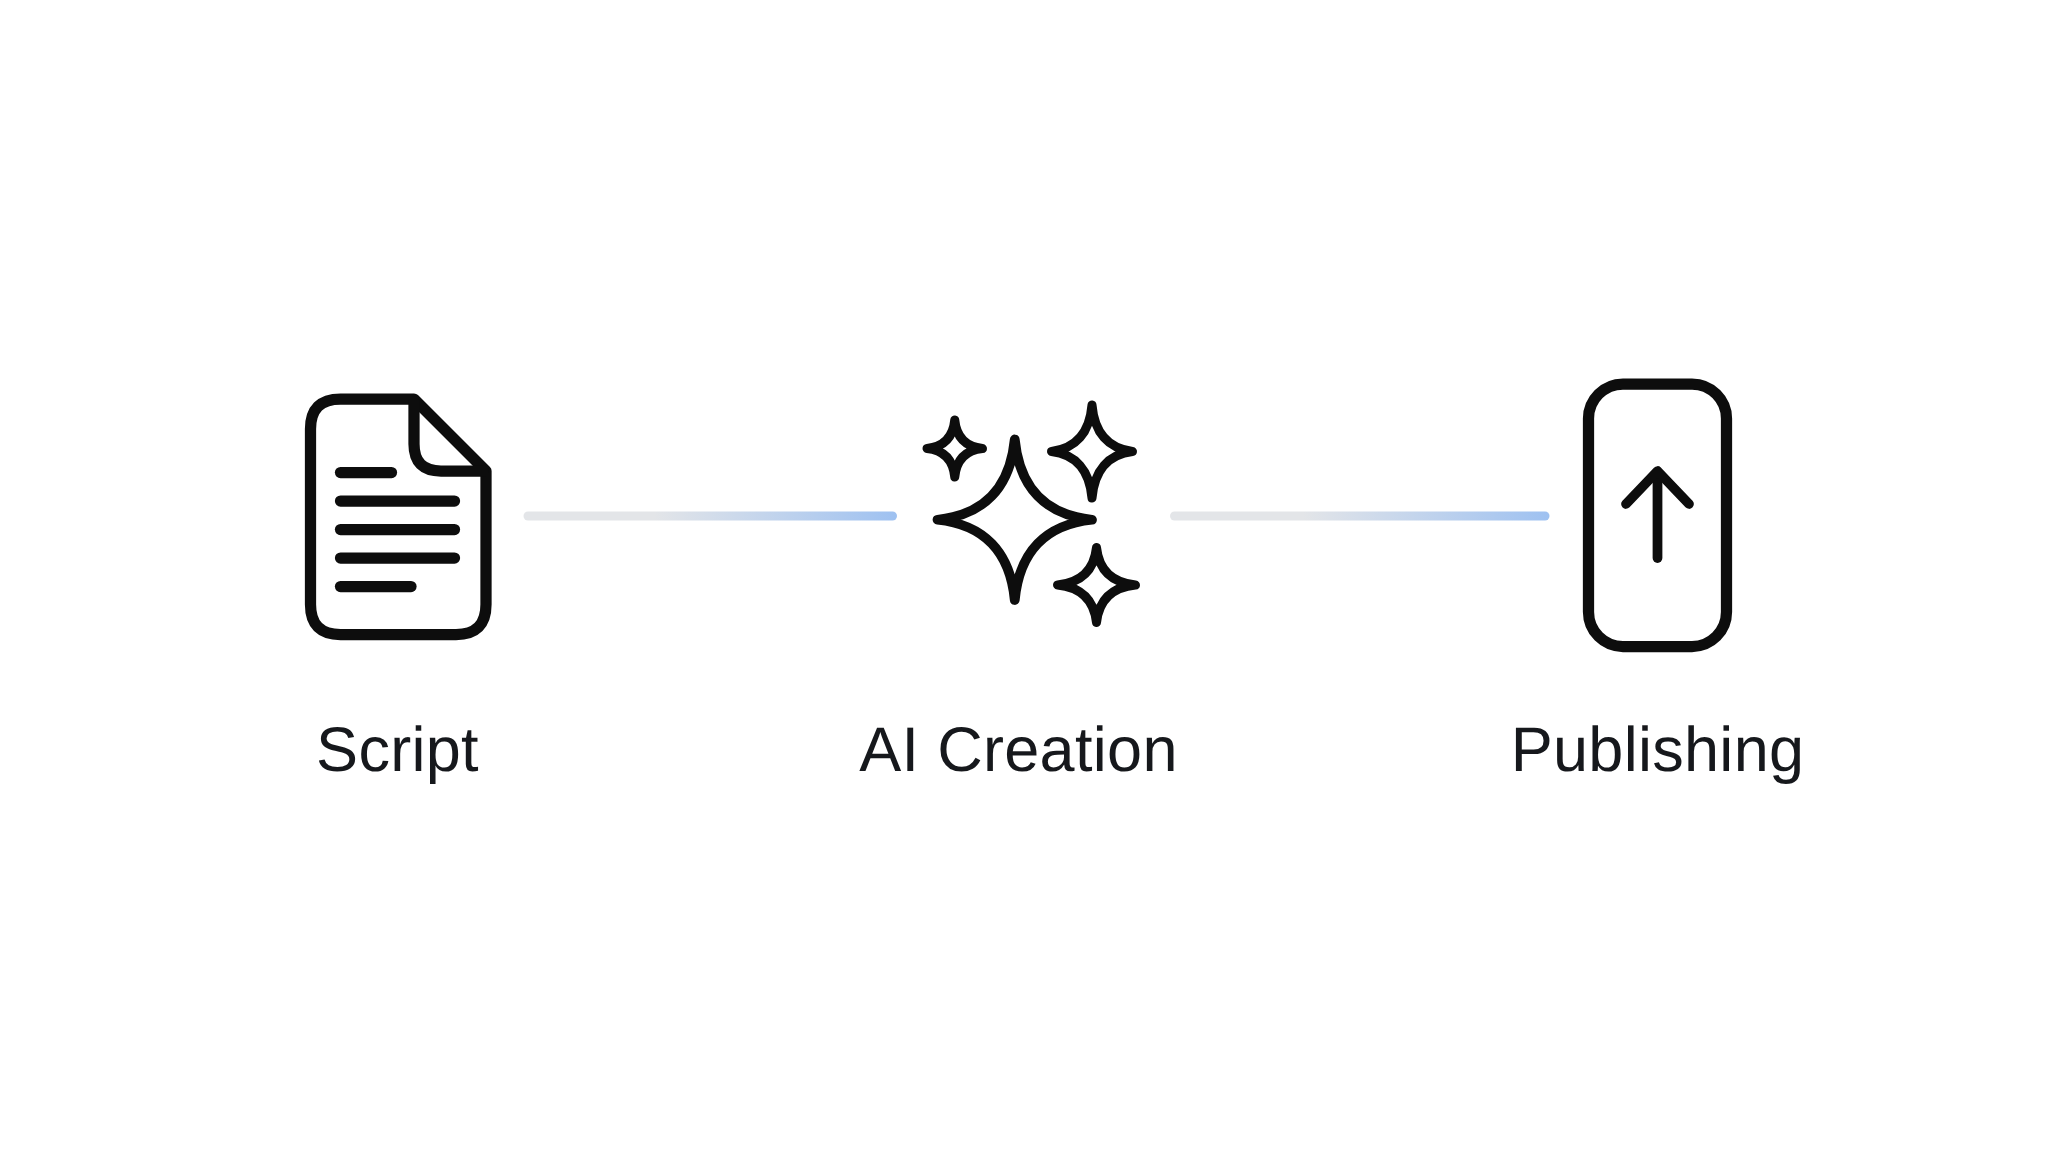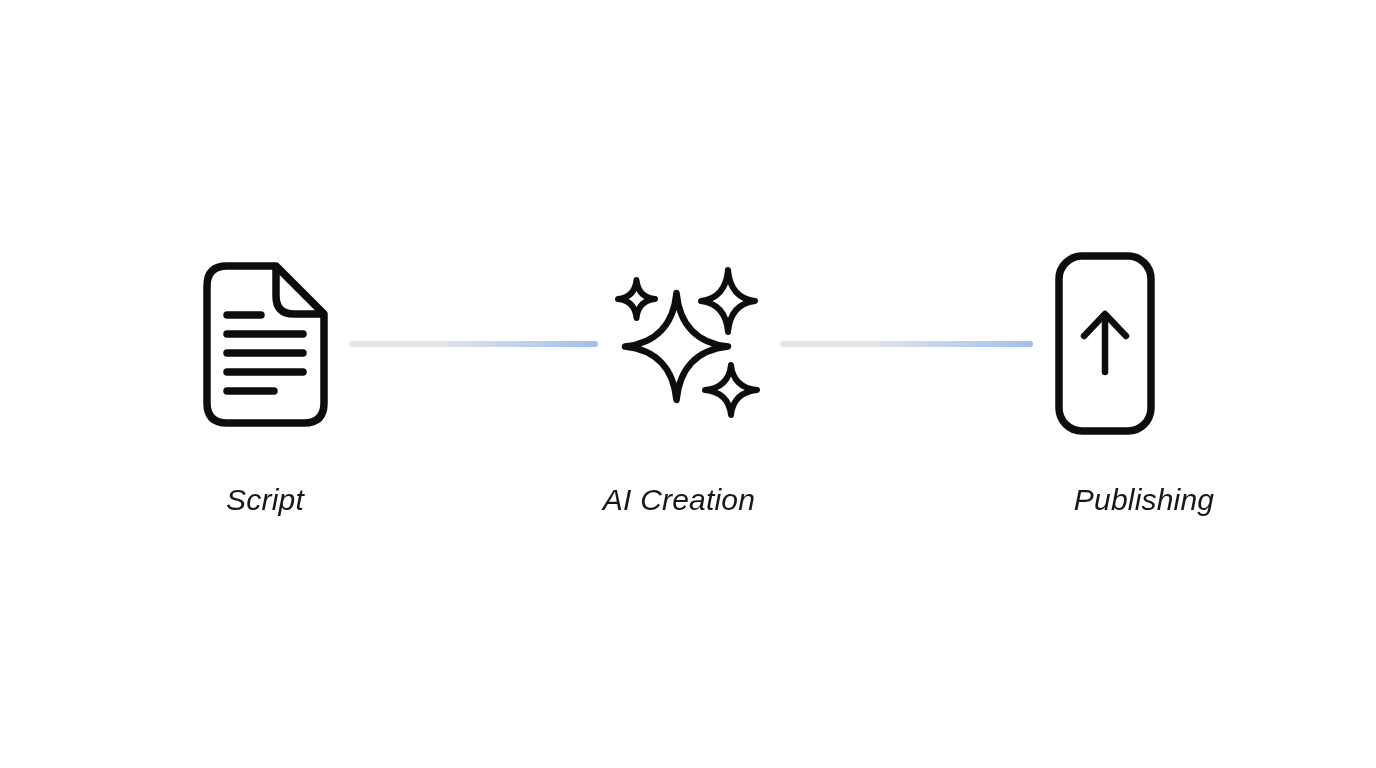--- a/index.html
+++ b/index.html
@@ -16,44 +16,43 @@
   .stage { display: contents; }
   .icon-box {
     position: absolute;
     color: var(--icon-stroke, #0d0d0d);
   }
   .icon-box svg { display: block; overflow: visible; }
   .stage-label {
     position: absolute;
     top: 476px;
     transform: translateX(-50%);
-    font-size: 30px;
+    font-size: 42px;
     line-height: 48px;
     font-weight: 500;
     letter-spacing: 0.2px;
     white-space: nowrap;
     color: var(--label-text, #16181c);
-    font-style: italic;
   }
   .connector {
     position: absolute;
     top: 341px;
     height: 6px;
     border-radius: 3px;
     background: linear-gradient(90deg,
       var(--connector-start, #e3e5e8) 0%,
       var(--connector-start, #e3e5e8) 35%,
       var(--connector-end, #9ec1f1) 100%);
   }
   .s1-icon { left: 203px; top: 262px; }
   .s2-icon { left: 613px; top: 268px; }
   .s3-icon { left: 1055px; top: 252px; }
   .s1-label { left: 265px; }
   .s2-label { left: 679px; }
-  .s3-label { left: 1144px; }
+  .s3-label { left: 1105px; }
   .c1 { left: 349px; width: 249px; }
   .c2 { left: 780px; width: 253px; }
 </style>
 </head>
 <body>
 
 <div class="canvas">
 
   
   <div class="stage">

